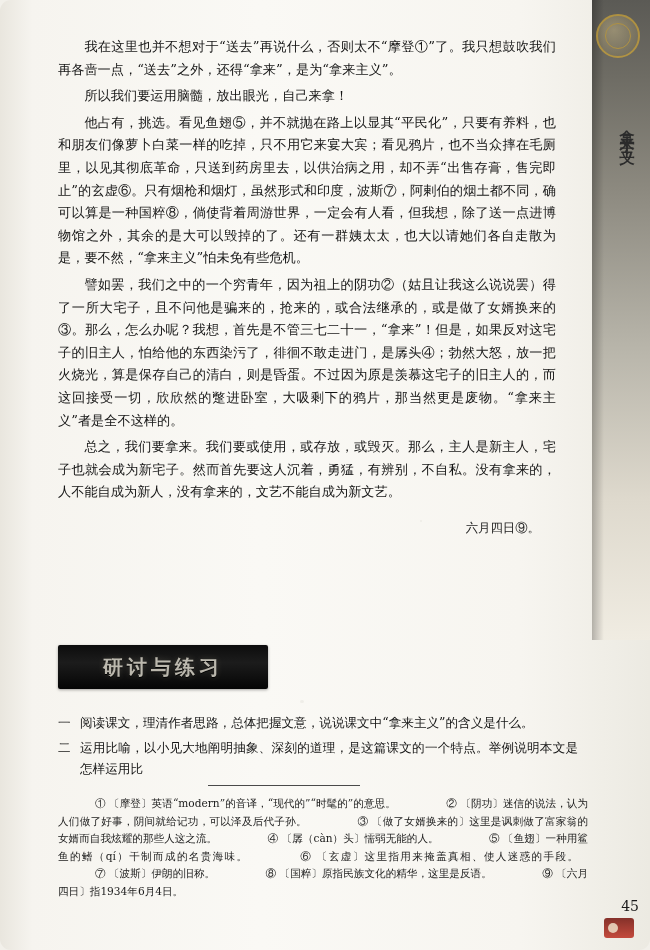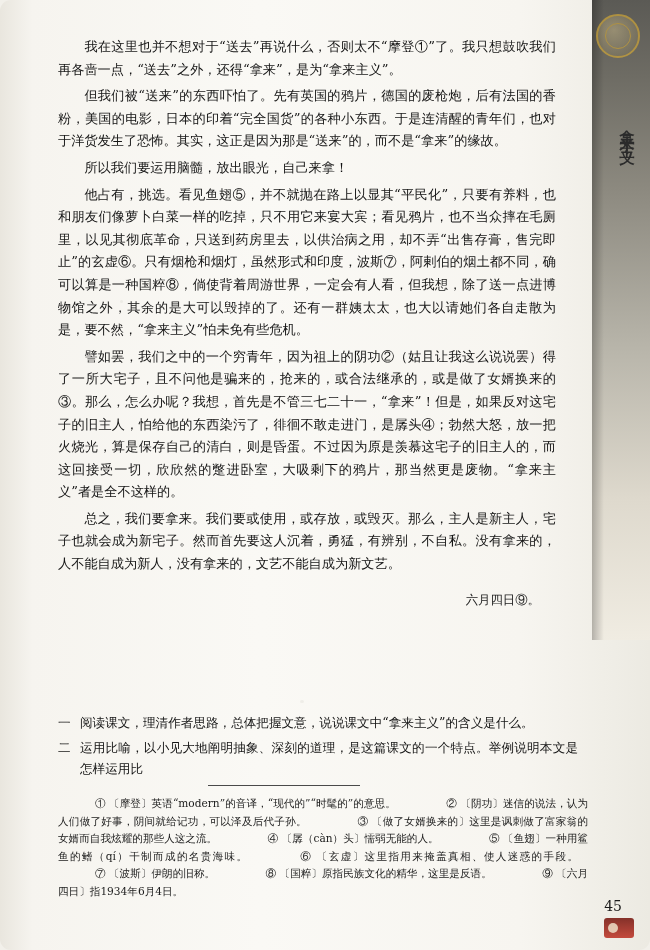--- a/index.html
+++ b/index.html
@@ -166,21 +166,21 @@
     color: #1b1b1b;
     text-align: justify;
   }
   .notes span.note {
     margin-right: 10px;
     padding-left: 37px;
   }
 
   .page-number {
     position: absolute;
-    right: 28px;
+    right: 11px;
     bottom: 36px;
     font-family: "DejaVu Serif", "Liberation Serif", serif;
     font-size: 14px;
     color: #1a1a1a;
   }
   .corner-mark {
     position: absolute;
     right: 16px;
     bottom: 12px;
     width: 30px;
@@ -210,28 +210,30 @@
 <body>
 
 <div class="page">
 
   <div class="side-band"></div>
   <div class="seal"></div>
   <div class="side-title">拿来主义</div>
 
   <div class="content">
     <p class="para">我在这里也并不想对于“送去”再说什么，否则太不“摩登①”了。我只想鼓吹我们再各啬一点，“送去”之外，还得“拿来”，是为“拿来主义”。</p>
-    <p class="para">但我们被“送来”的东西吓怕了。先有英国的鸦片，德国的废枪炮，后有法国的香粉，美国的电影，日本的印着“完全国货”的各种小东西。于是连清醒的青年们，也对于洋货发生了恐怖。其实，这正是因为那是“送来”的，而不是“拿来”的缘故。</p>
     <p class="para">所以我们要运用脑髓，放出眼光，自己来拿！</p>
     <p class="para">他占有，挑选。看见鱼翅⑤，并不就抛在路上以显其“平民化”，只要有养料，也和朋友们像萝卜白菜一样的吃掉，只不用它来宴大宾；看见鸦片，也不当众摔在毛厕里，以见其彻底革命，只送到药房里去，以供治病之用，却不弄“出售存膏，售完即止”的玄虚⑥。只有烟枪和烟灯，虽然形式和印度，波斯⑦，阿剌伯的烟土都不同，确可以算是一种国粹⑧，倘使背着周游世界，一定会有人看，但我想，除了送一点进博物馆之外，其余的是大可以毁掉的了。还有一群姨太太，也大以请她们各自走散为是，要不然，“拿来主义”怕未免有些危机。</p>
     <p class="para">譬如罢，我们之中的一个穷青年，因为祖上的阴功②（姑且让我这么说说罢）得了一所大宅子，且不问他是骗来的，抢来的，或合法继承的，或是做了女婿换来的③。那么，怎么办呢？我想，首先是不管三七二十一，“拿来”！但是，如果反对这宅子的旧主人，怕给他的东西染污了，徘徊不敢走进门，是孱头④；勃然大怒，放一把火烧光，算是保存自己的清白，则是昏蛋。不过因为原是羡慕这宅子的旧主人的，而这回接受一切，欣欣然的蹩进卧室，大吸剩下的鸦片，那当然更是废物。“拿来主义”者是全不这样的。</p>
     <p class="para">总之，我们要拿来。我们要或使用，或存放，或毁灭。那么，主人是新主人，宅子也就会成为新宅子。然而首先要这人沉着，勇猛，有辨别，不自私。没有拿来的，人不能自成为新人，没有拿来的，文艺不能自成为新文艺。</p>
     <p class="date-line">六月四日⑨。</p>
   </div>
 
+  <div class="banner">
+    <div class="banner-text">研讨与练习</div>
+  </div>
 
   <div class="exercises">
     <div class="ex-item">
       <div class="ex-num">一</div>
       <div class="ex-text">阅读课文，理清作者思路，总体把握文意，说说课文中“拿来主义”的含义是什么。</div>
     </div>
     <div class="ex-item">
       <div class="ex-num">二</div>
       <div class="ex-text">运用比喻，以小见大地阐明抽象、深刻的道理，是这篇课文的一个特点。举例说明本文是怎样运用比</div>
     </div>

